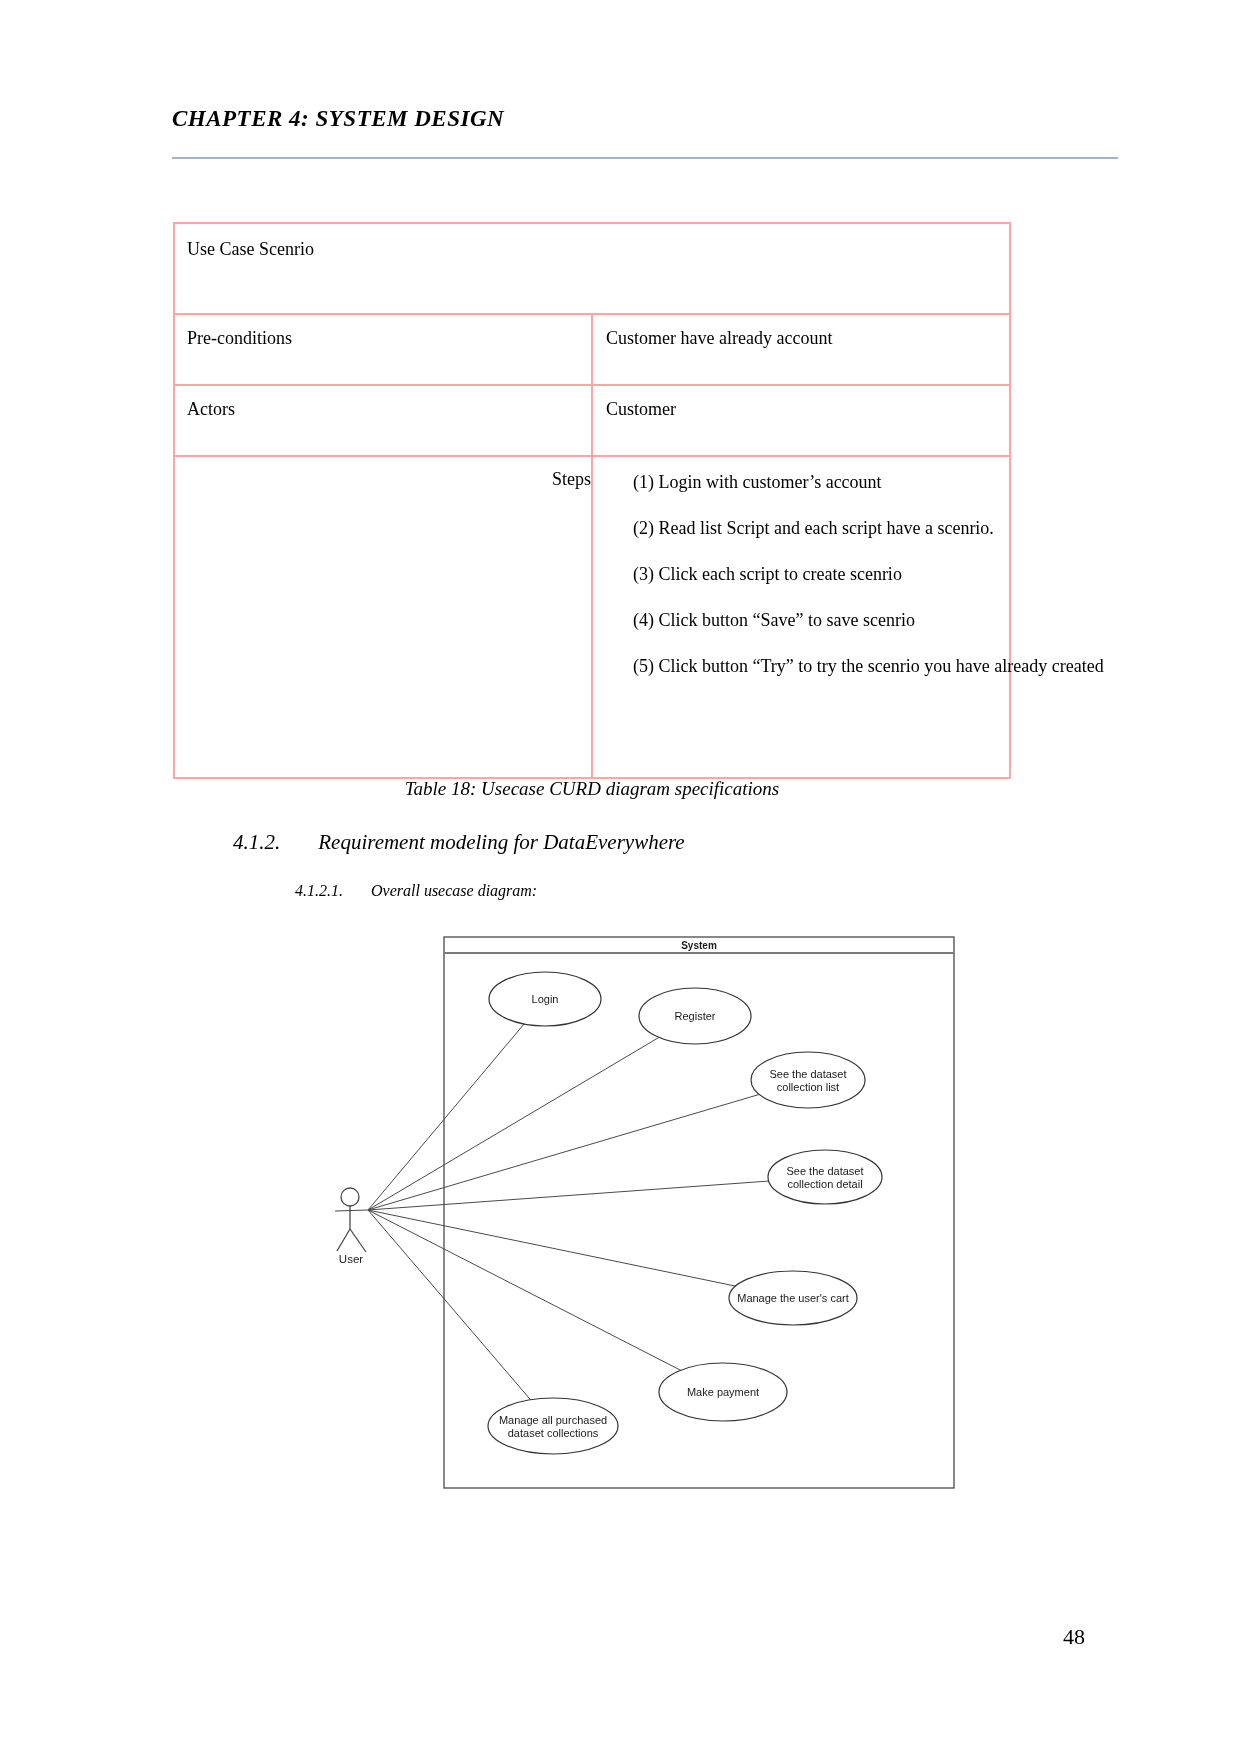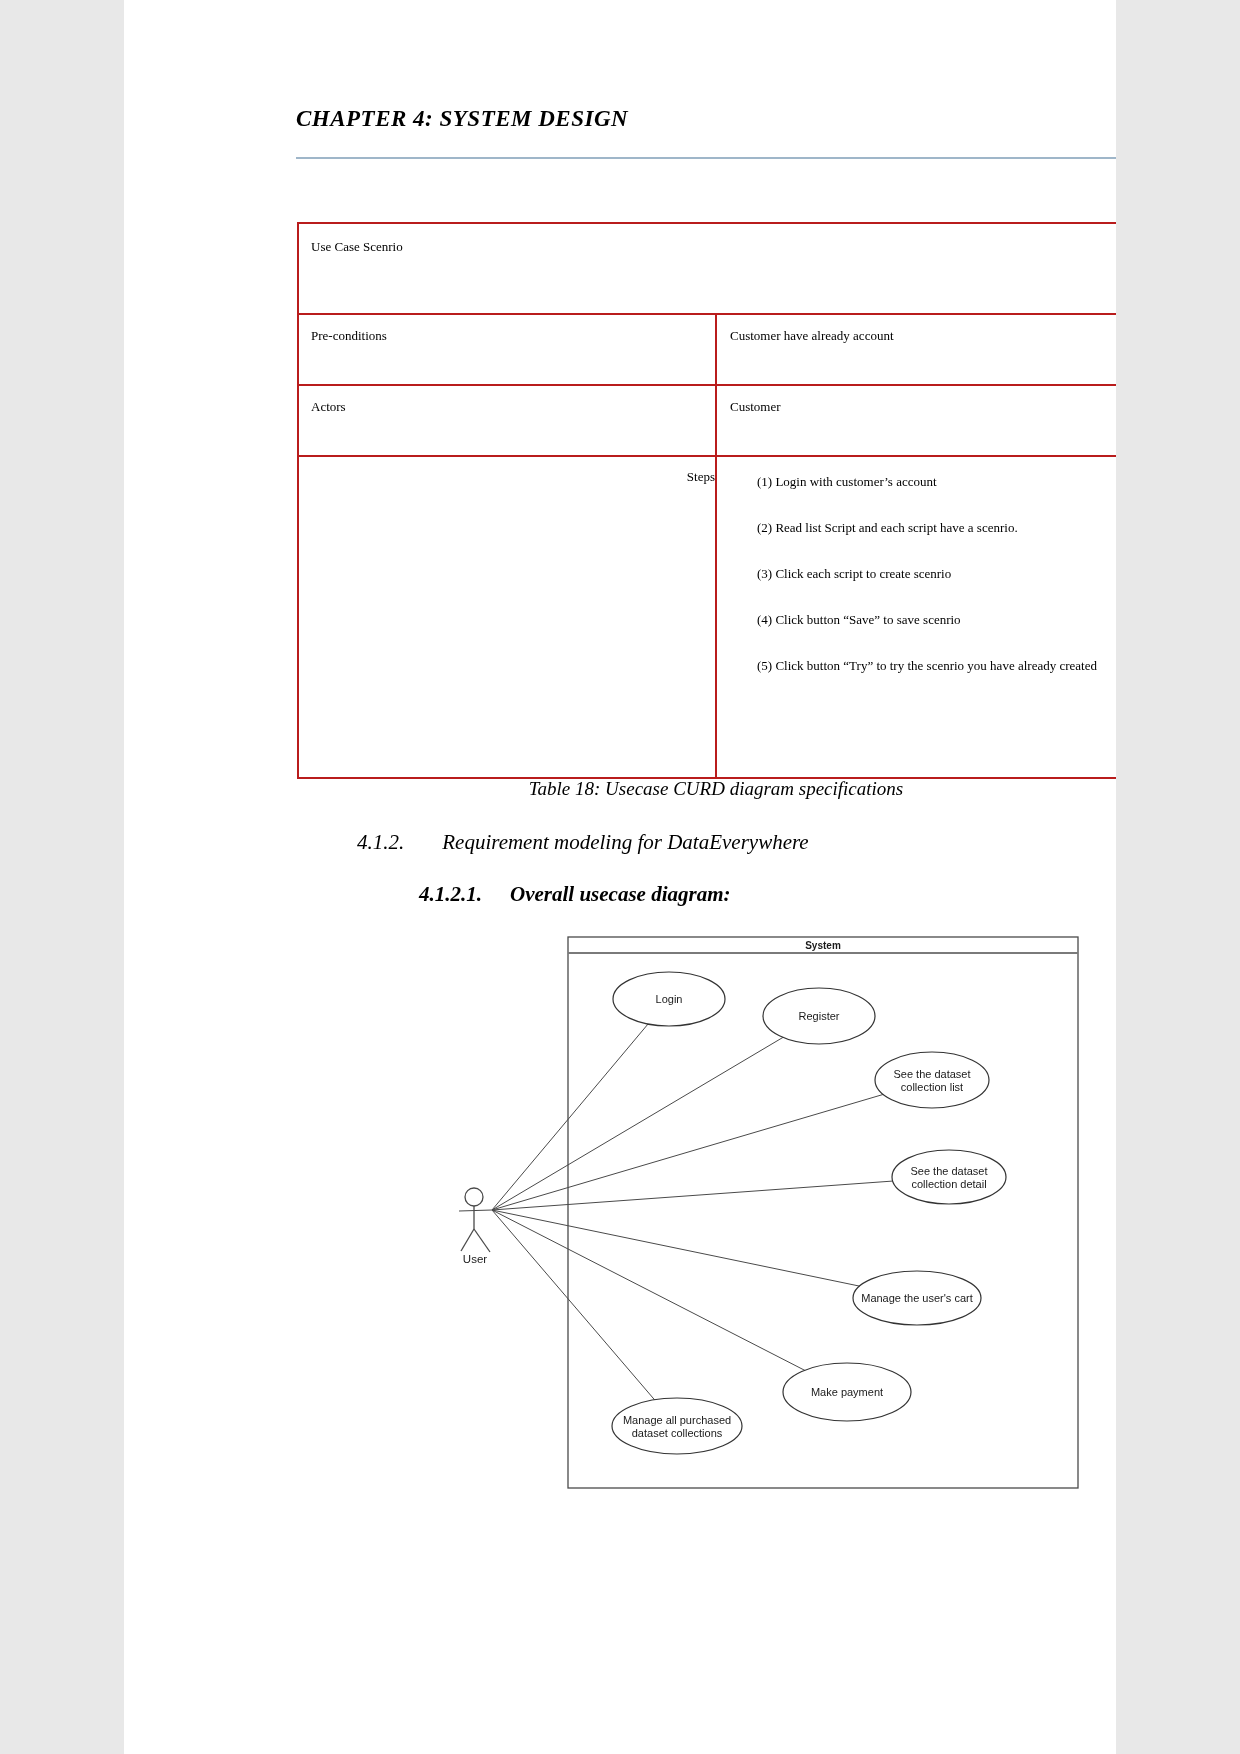--- a/index.html
+++ b/index.html
@@ -1,32 +1,32 @@
 <!DOCTYPE html>
 <html><head>
 <meta charset="utf-8">
 <style>
   html,body{margin:0;padding:0;background:#e8e8e8;}
   .page{
-    position:relative;width:992px;height:1754px;margin:0 auto;background:#ffffff;
+    position:relative;width:1240px;height:1754px;margin:0 auto;background:#ffffff;
     font-family:"Liberation Serif", serif;color:#000;overflow:hidden;
   }
   .chapter{
     position:absolute;left:172px;top:106px;
     font-size:23px;font-weight:bold;font-style:italic;letter-spacing:.5px;
   }
   .rule{
     position:absolute;left:172px;top:157px;width:946px;height:2px;background:#9fb6c9;
   }
   table.spec{
     position:absolute;left:173px;top:222px;width:838px;
     border-collapse:collapse;table-layout:fixed;
   }
   table.spec td{
-    border:2px solid #b91c1c;vertical-align:top;font-size:13px;
+    border:2px solid #fca5a5;vertical-align:top;font-size:18px;
   }
   td.lbl{width:197px;padding:13px 6px 0 12px;}
   td.val{padding:13px 10px 0 13px;}
   tr.r-title td{height:74px;padding:15px 0 0 12px;}
   tr.r-plain td{height:56px;}
   tr.r-steps td{height:308px;}
   td.steps-lbl{text-align:right;padding:12px 0 0 0;}
   td.steps-cell{padding:2px 0 0 40px;}
   .steps-wrap{width:515px;}
   .step{
@@ -34,21 +34,21 @@
   }
   .tcaption{
     position:absolute;left:173px;top:778px;width:838px;text-align:center;
     font-style:italic;font-size:19px;
   }
   .sec{
     position:absolute;left:233px;top:830px;font-style:italic;font-size:21px;
   }
   .sec .num{display:inline-block;margin-right:38px;font-family:Liberation Serif, serif;}
   .subsec{
-    position:absolute;left:295px;top:882px;font-style:italic;font-size:21px;font-weight:bold;
+    position:absolute;left:295px;top:882px;font-style:italic;font-size:16px;
   }
   .subsec .num{display:inline-block;margin-right:28px;}
   #usecase-svg{position:absolute;left:300px;top:930px;}
   .fcaption{
     position:absolute;left:444px;top:1537px;width:510px;text-align:center;
     font-style:italic;font-size:19px;
   }
   .pagenum{
     position:absolute;left:1063px;top:1624px;font-size:22px;
   }

